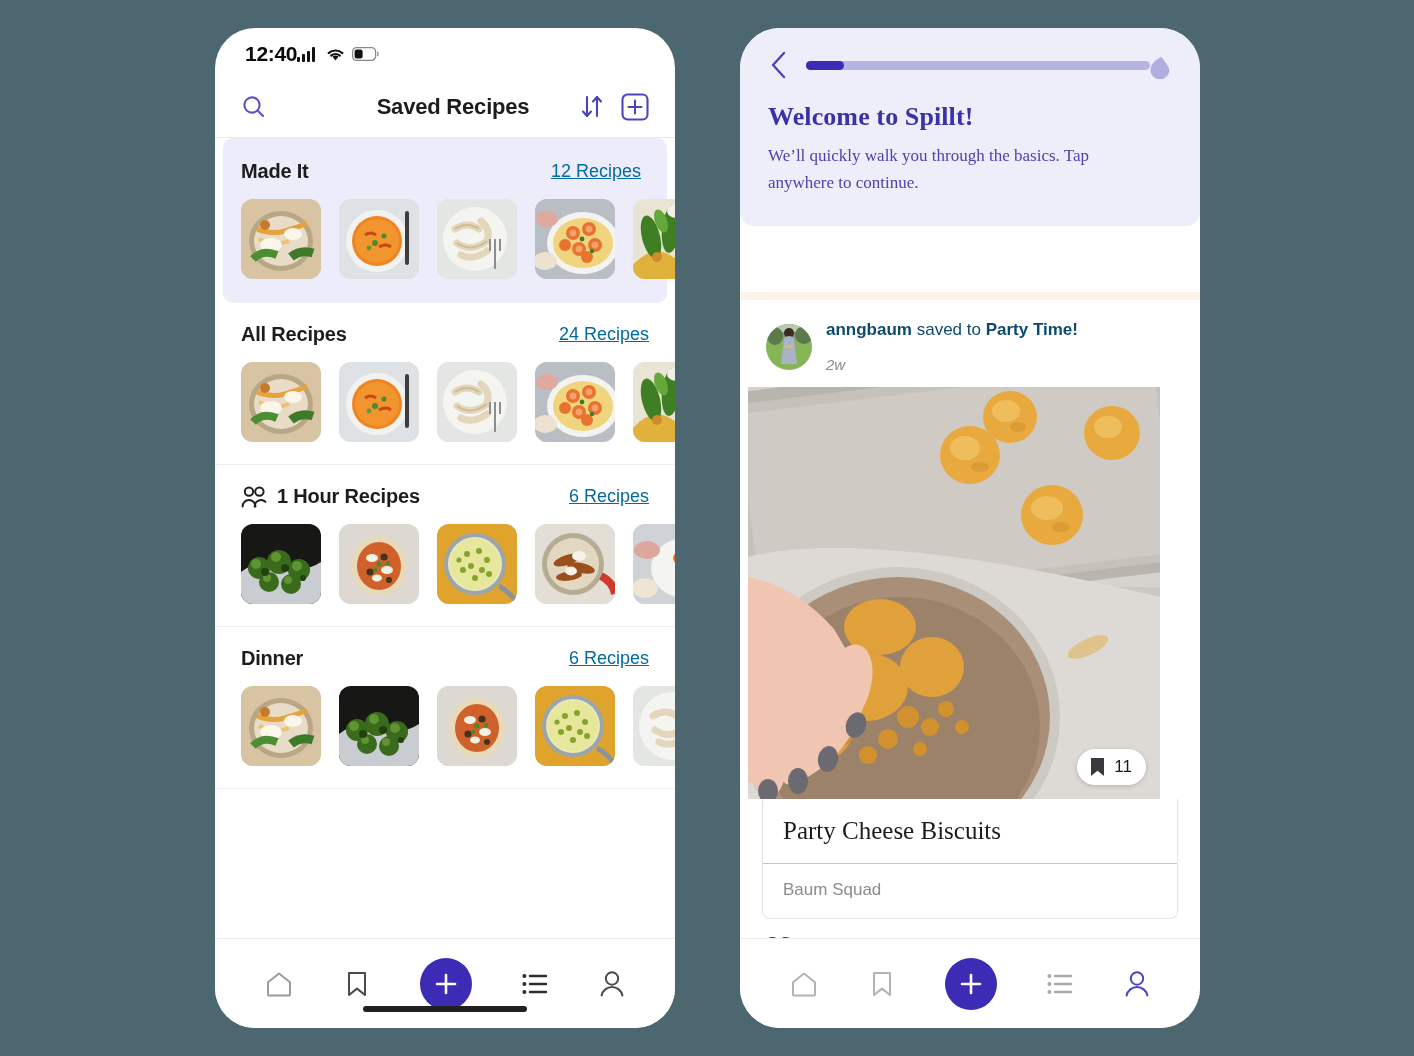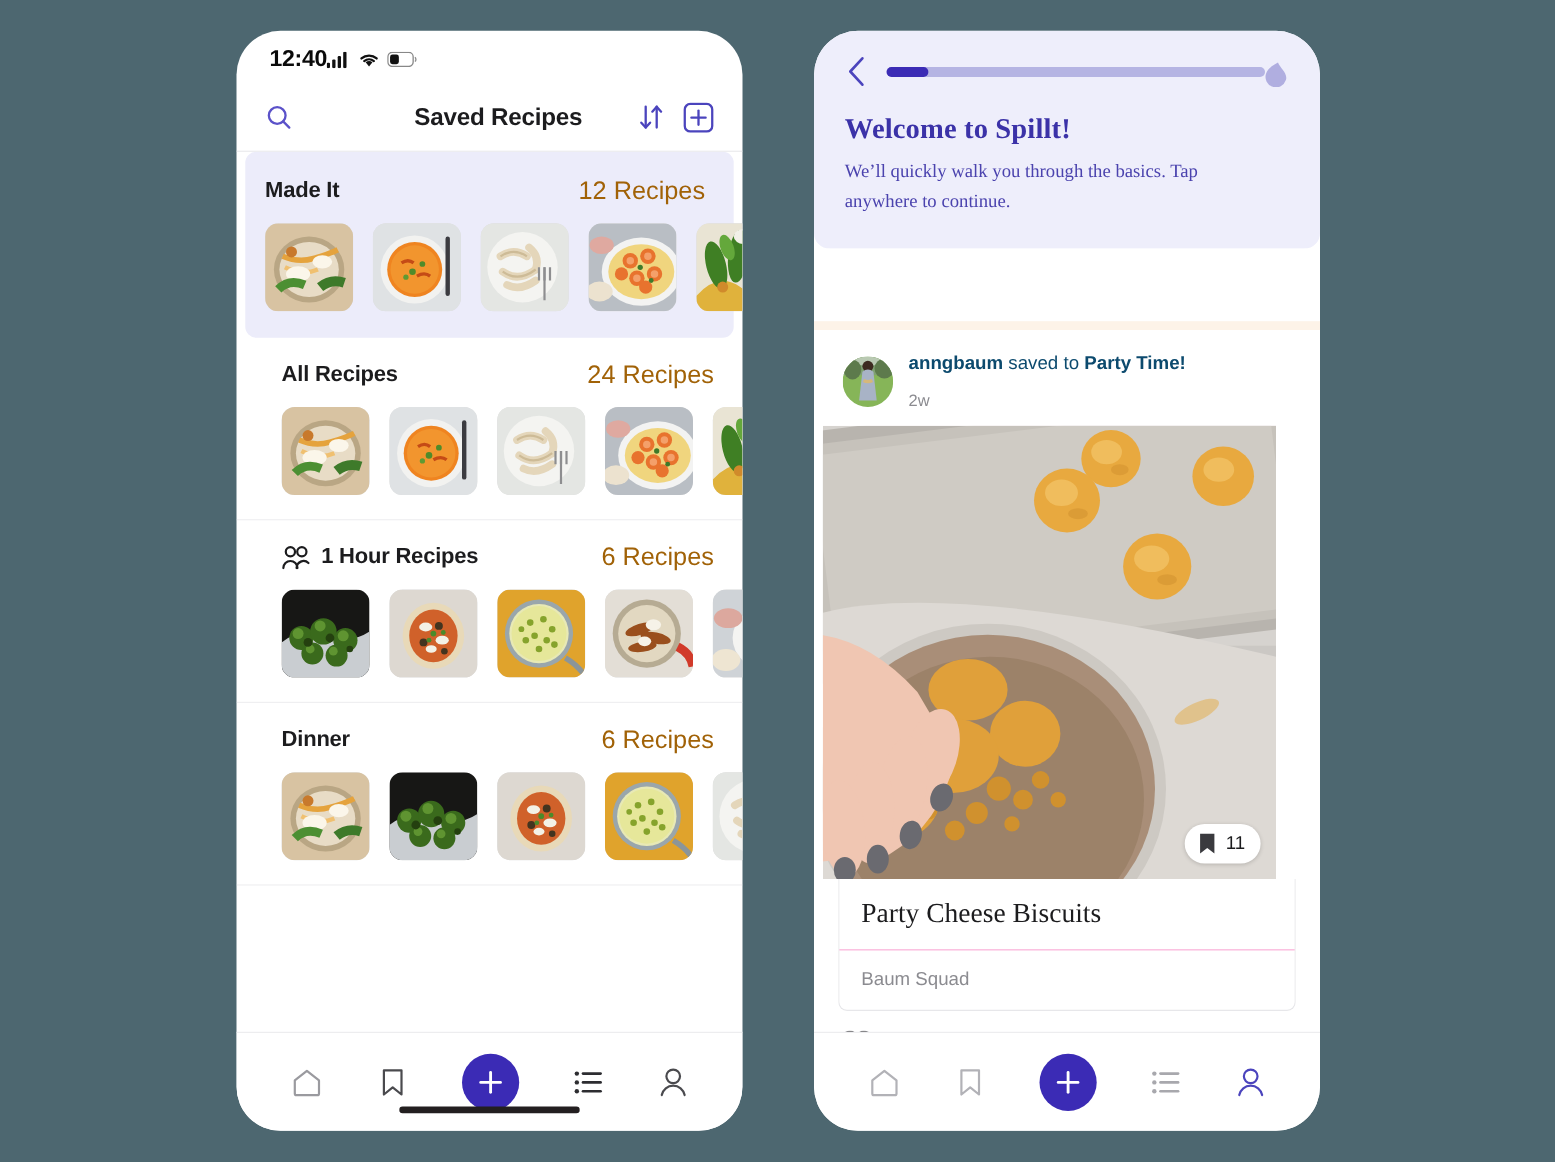--- a/index.html
+++ b/index.html
@@ -37,31 +37,31 @@
   .nav-title {
     position: absolute; left: 16px; right: 0; text-align: center;
     font-size: 22px; font-weight: bold; color: #1c1c1e; letter-spacing: -0.2px;
     pointer-events: none;
   }
   .nav-right { margin-left: auto; display: flex; align-items: center; gap: 16px; z-index: 2; }
   .icon-btn { display: flex; align-items: center; justify-content: center; cursor: pointer; }
 
   .scroll-body { height: 840px; overflow: hidden; position: relative; }
 
-  .section { padding: 20px 0 22px 15px; border-bottom: 1px solid #eeeef0; }
+  .section { padding: 20px 0 22px 0; border-bottom: 1px solid #eeeef0; }
   .section.highlight { background: #ececfa; border-bottom: none; margin: 0 8px; border-radius: 10px; padding: 22px 0 24px 0;}
   .section-head {
     display: flex; align-items: center; padding: 0 26px 0 26px; margin-bottom: 16px;
   }
   .section.highlight .section-head { padding-left: 18px; }
   .section-title {
     font-size: 20px; font-weight: bold; color: #1c1c1e; letter-spacing: -0.2px;
     display: flex; align-items: center; gap: 10px;
   }
-  .section-count { margin-left: auto; font-size: 23px; color: #a16207; }
+  .section-count { margin-left: auto; font-size: 18px; color: #0369a1; text-decoration: underline; }
   .thumbs { display: flex; gap: 18px; padding-left: 26px; }
   .section.highlight .thumbs { padding-left: 18px; }
   .thumb {
     width: 80px; height: 80px; flex: 0 0 80px; border-radius: 12px;
     overflow: hidden; position: relative; background: #ddd;
   }
   .thumb svg { display: block; width: 80px; height: 80px; }
 
   
   .tabbar {
@@ -99,21 +99,21 @@
     font-family: "Liberation Serif", "DejaVu Serif", serif;
     font-size: 17px; color: #4b43ae; line-height: 1.6; max-width: 350px;
   }
   .gap-white { height: 66px; background: #fff; }
   .cream-band { height: 8px; background: #fdf3e8; }
 
   .post-head { display: flex; align-items: center; padding: 20px 26px 14px 26px; gap: 14px; }
   .avatar { width: 46px; height: 46px; border-radius: 50%; overflow: hidden; flex: 0 0 46px; }
   .post-meta-line { font-size: 17px; color: #0c4a6e; }
   .post-meta-line b { font-weight: bold; }
-  .post-time { font-size: 15px; color: #8b8b90; margin-top: 16px; }
+  .post-time { font-size: 15px; color: #8b8b90; margin-top: 16px; font-style: italic; }
 
   .post-photo { position: relative; margin: 0 8px; width: 412px; height: 412px; overflow: hidden; }
   .save-pill {
     position: absolute; right: 14px; bottom: 14px;
     background: #fff; border-radius: 20px; height: 36px;
     display: flex; align-items: center; gap: 8px; padding: 0 14px 0 12px;
     box-shadow: 0 1px 4px rgba(0,0,0,0.18);
   }
   .save-count { font-size: 17px; font-weight: 500; color: #1c1c1e; }
 

